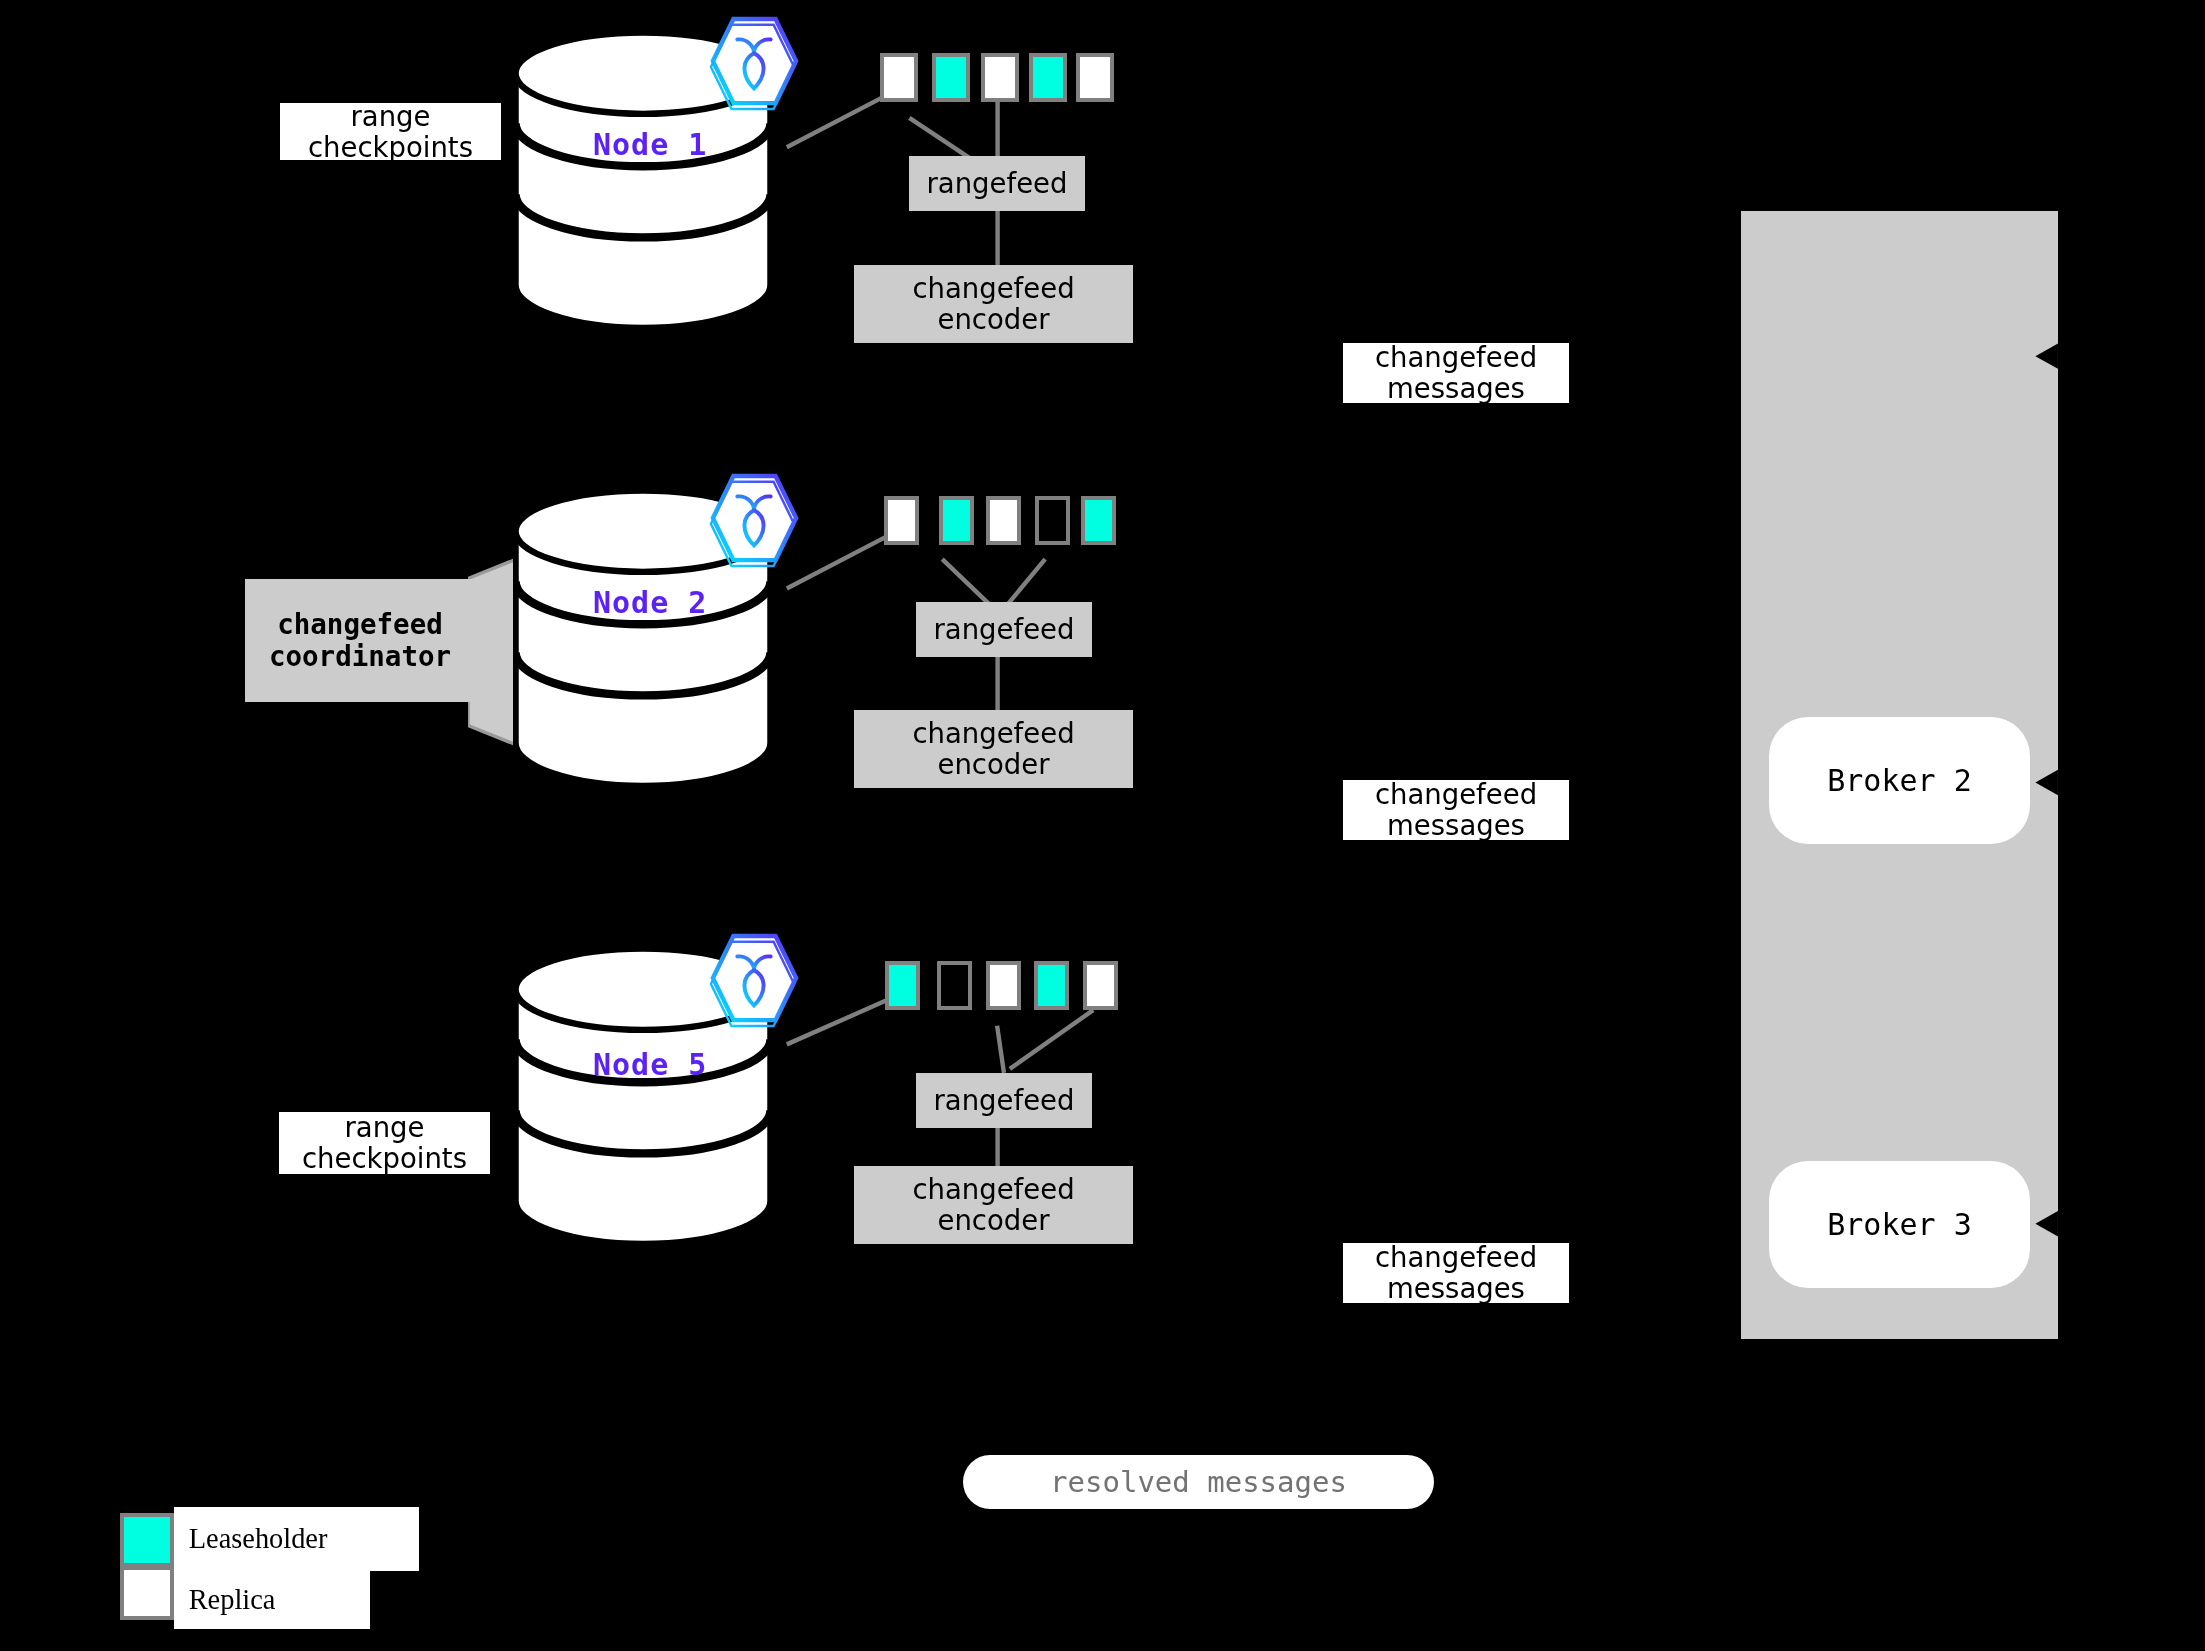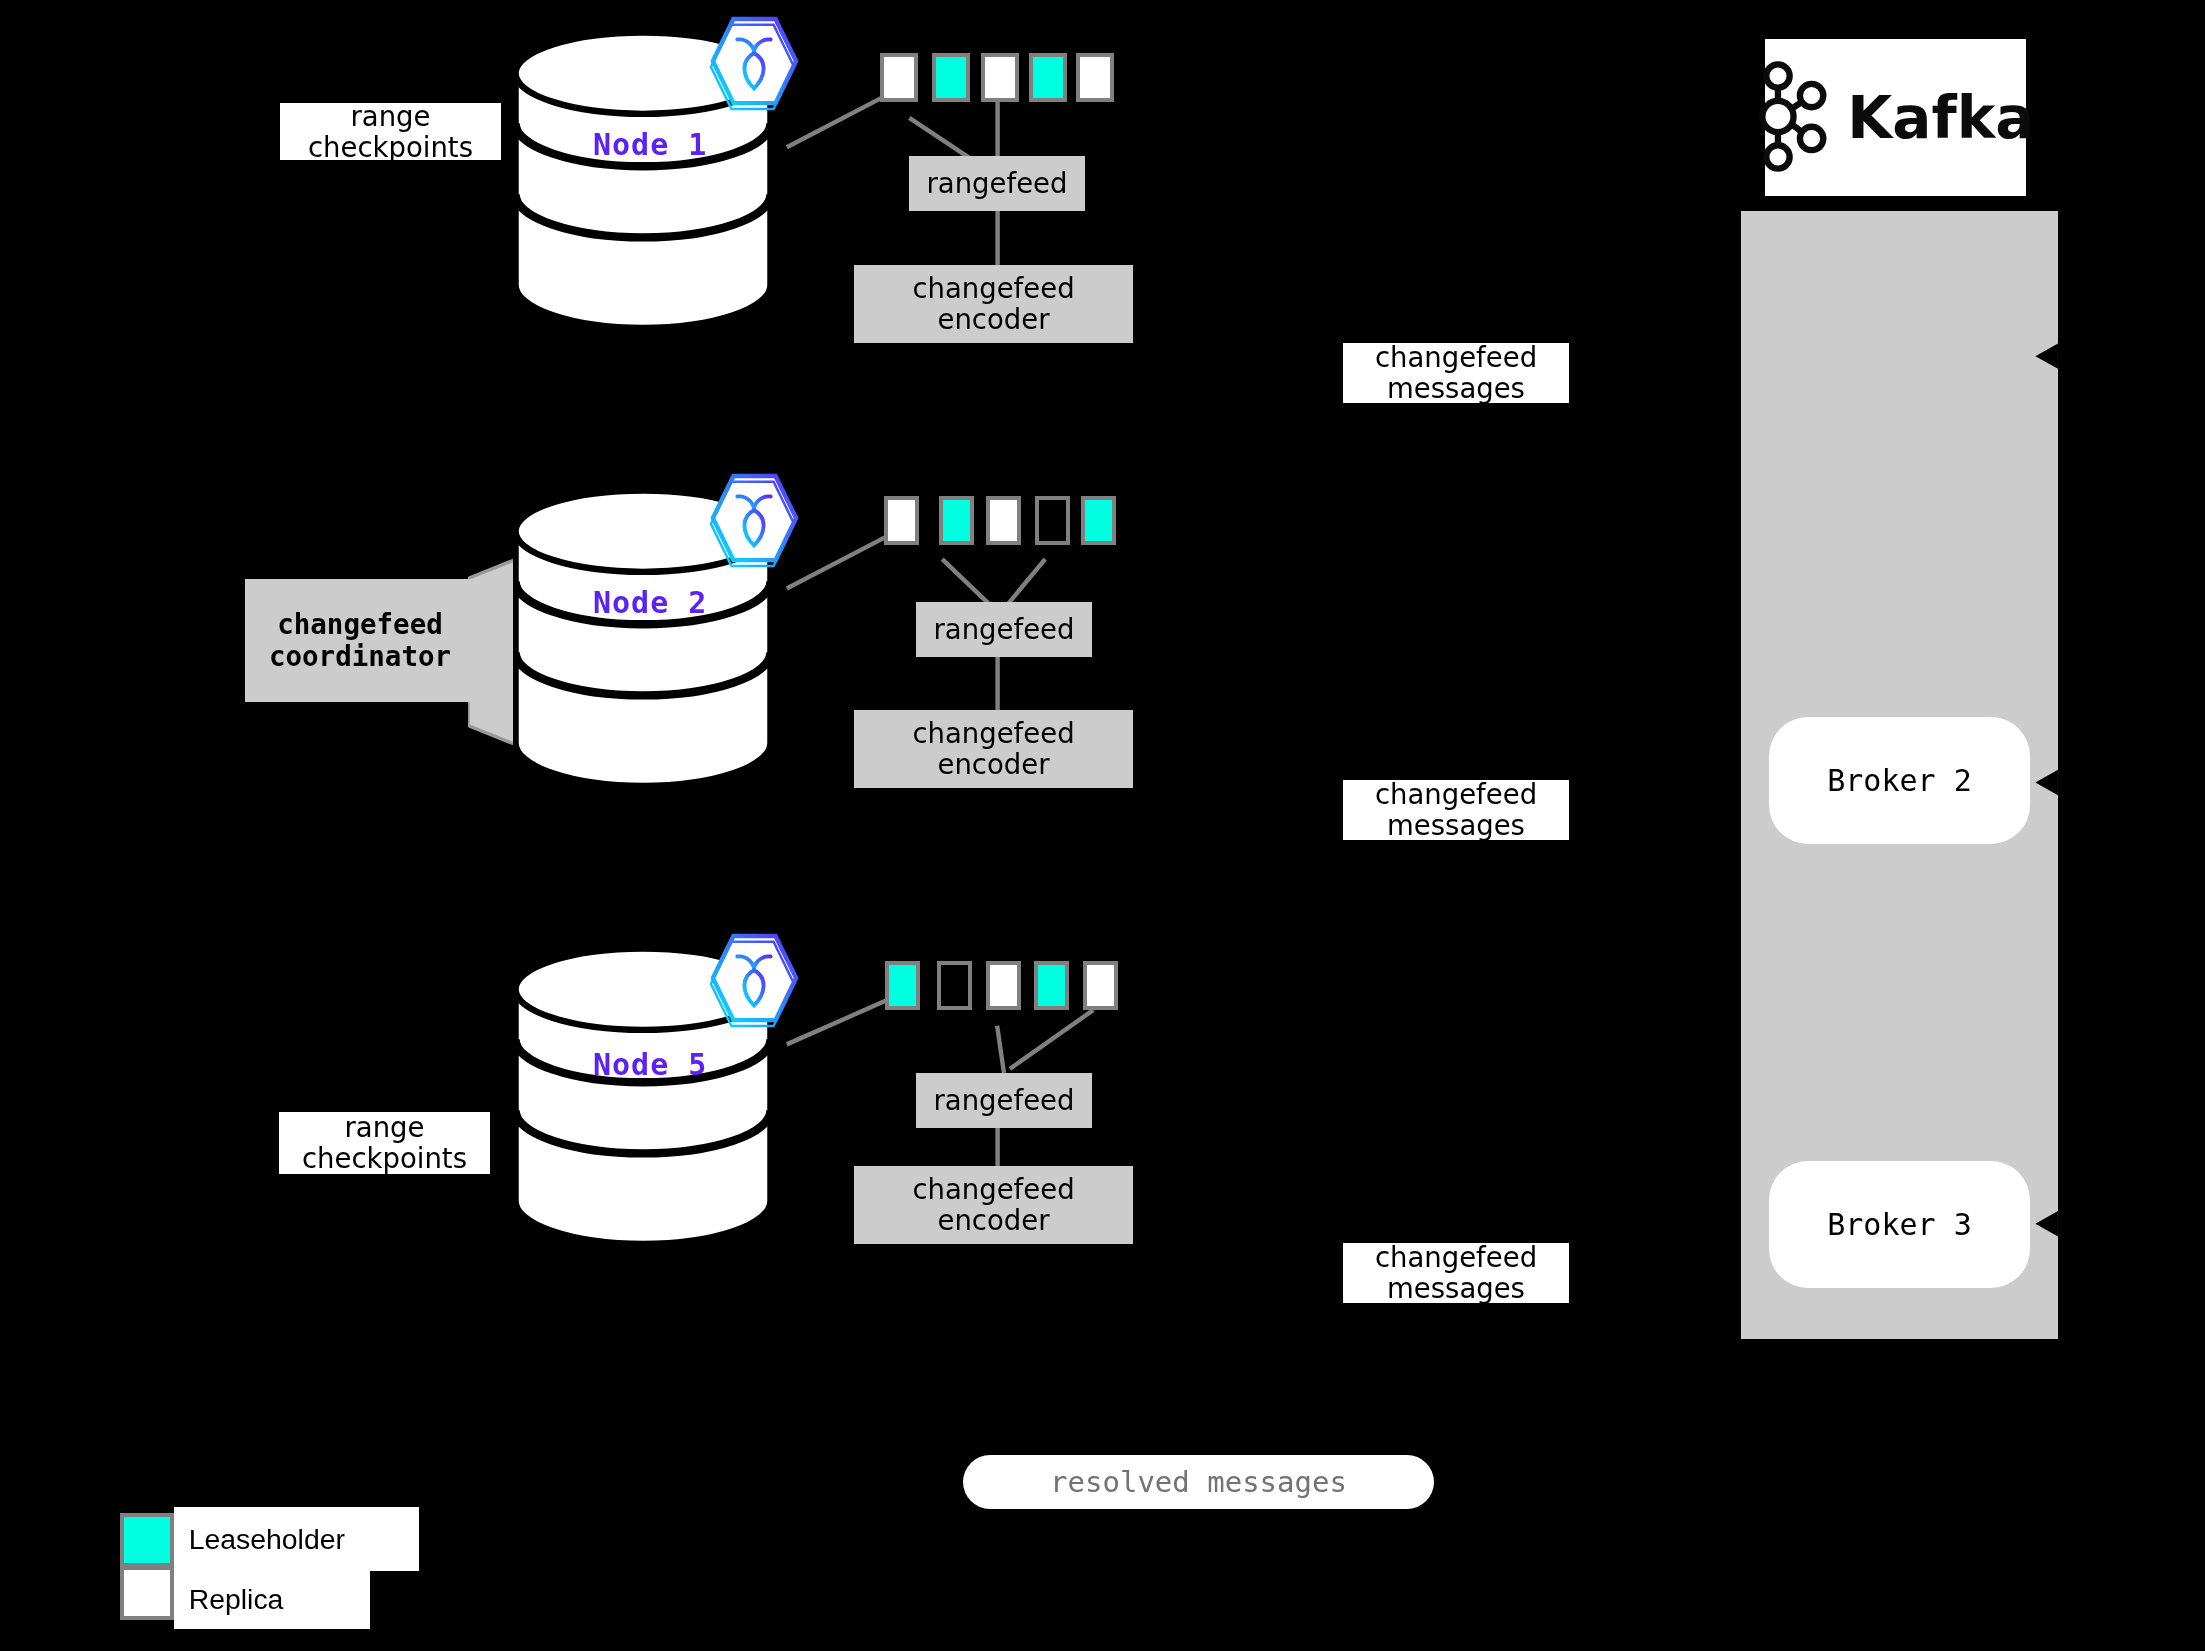--- a/index.html
+++ b/index.html
@@ -43,21 +43,21 @@
           font-family:"DejaVu Sans Mono","Liberation Mono",monospace;}
 
   
   .pill{background:#ffffff;color:#737373;border-radius:490px;
         display:flex;align-items:center;justify-content:center;
         font-family:"DejaVu Sans Mono","Liberation Mono",monospace;}
 
   
   .legchip{box-sizing:border-box;border:4.4px solid #808080;}
   .legtext{background:#ffffff;color:#000;display:flex;align-items:center;
-           padding-left:14.7px;font-family:Liberation Sans, sans-serif;}
+           padding-left:14.7px;font-family:Liberation Serif, serif;}
 
   
   .coordbox{background:#cccccc;color:#000;display:flex;flex-direction:column;
             align-items:center;justify-content:center;font-weight:bold;
             line-height:1.15;
             font-family:"DejaVu Sans Mono","Liberation Mono",monospace;}
   svg.lines{position:absolute;left:0;top:0;pointer-events:none;}
 </style>
 </head>
 <body>
@@ -236,38 +236,20 @@
   </div>
   <div class="abs wlabel" style="left:279px;top:1112px;width:211px;height:62px;font-size:27.5px;">
     <div>range</div>
     <div>checkpoints</div>
   </div>
   <div class="abs wlabel" style="left:1343px;top:1243px;width:226px;height:60px;font-size:27.5px;">
     <div>changefeed</div>
     <div>messages</div>
   </div>
 
-  <div class="abs kafkalogo" style="left:1765px;top:39px;width:261px;height:157px;">
-    <span>
-      <svg width="78" height="113" viewBox="0 0 160 230">
-        <g fill="none" stroke="#0b0b0b" stroke-width="13">
-          <circle cx="43" cy="32" r="24"></circle>
-          <circle cx="43" cy="115" r="32"></circle>
-          <circle cx="43" cy="198" r="24"></circle>
-          <circle cx="112" cy="72" r="24"></circle>
-          <circle cx="112" cy="160" r="24"></circle>
-          <line x1="43" y1="56" x2="43" y2="83"></line>
-          <line x1="43" y1="147" x2="43" y2="174"></line>
-          <line x1="70" y1="100" x2="92" y2="85"></line>
-          <line x1="70" y1="130" x2="92" y2="147"></line>
-        </g>
-      </svg>
-    </span>
-    <span class="kafkaword" style="font-size:58px;">Kafka</span>
-  </div>
 
   <div class="abs kafkabox" style="left:1741px;top:211px;width:317px;height:1128px;"></div>
 
   <div class="abs broker" style="left:1769px;top:717px;width:261px;height:127px;font-size:30px;">
     <span>Broker 2</span>
   </div>
   <div class="abs broker" style="left:1769px;top:1161px;width:261px;height:127px;font-size:30px;">
     <span>Broker 3</span>
   </div>
 

